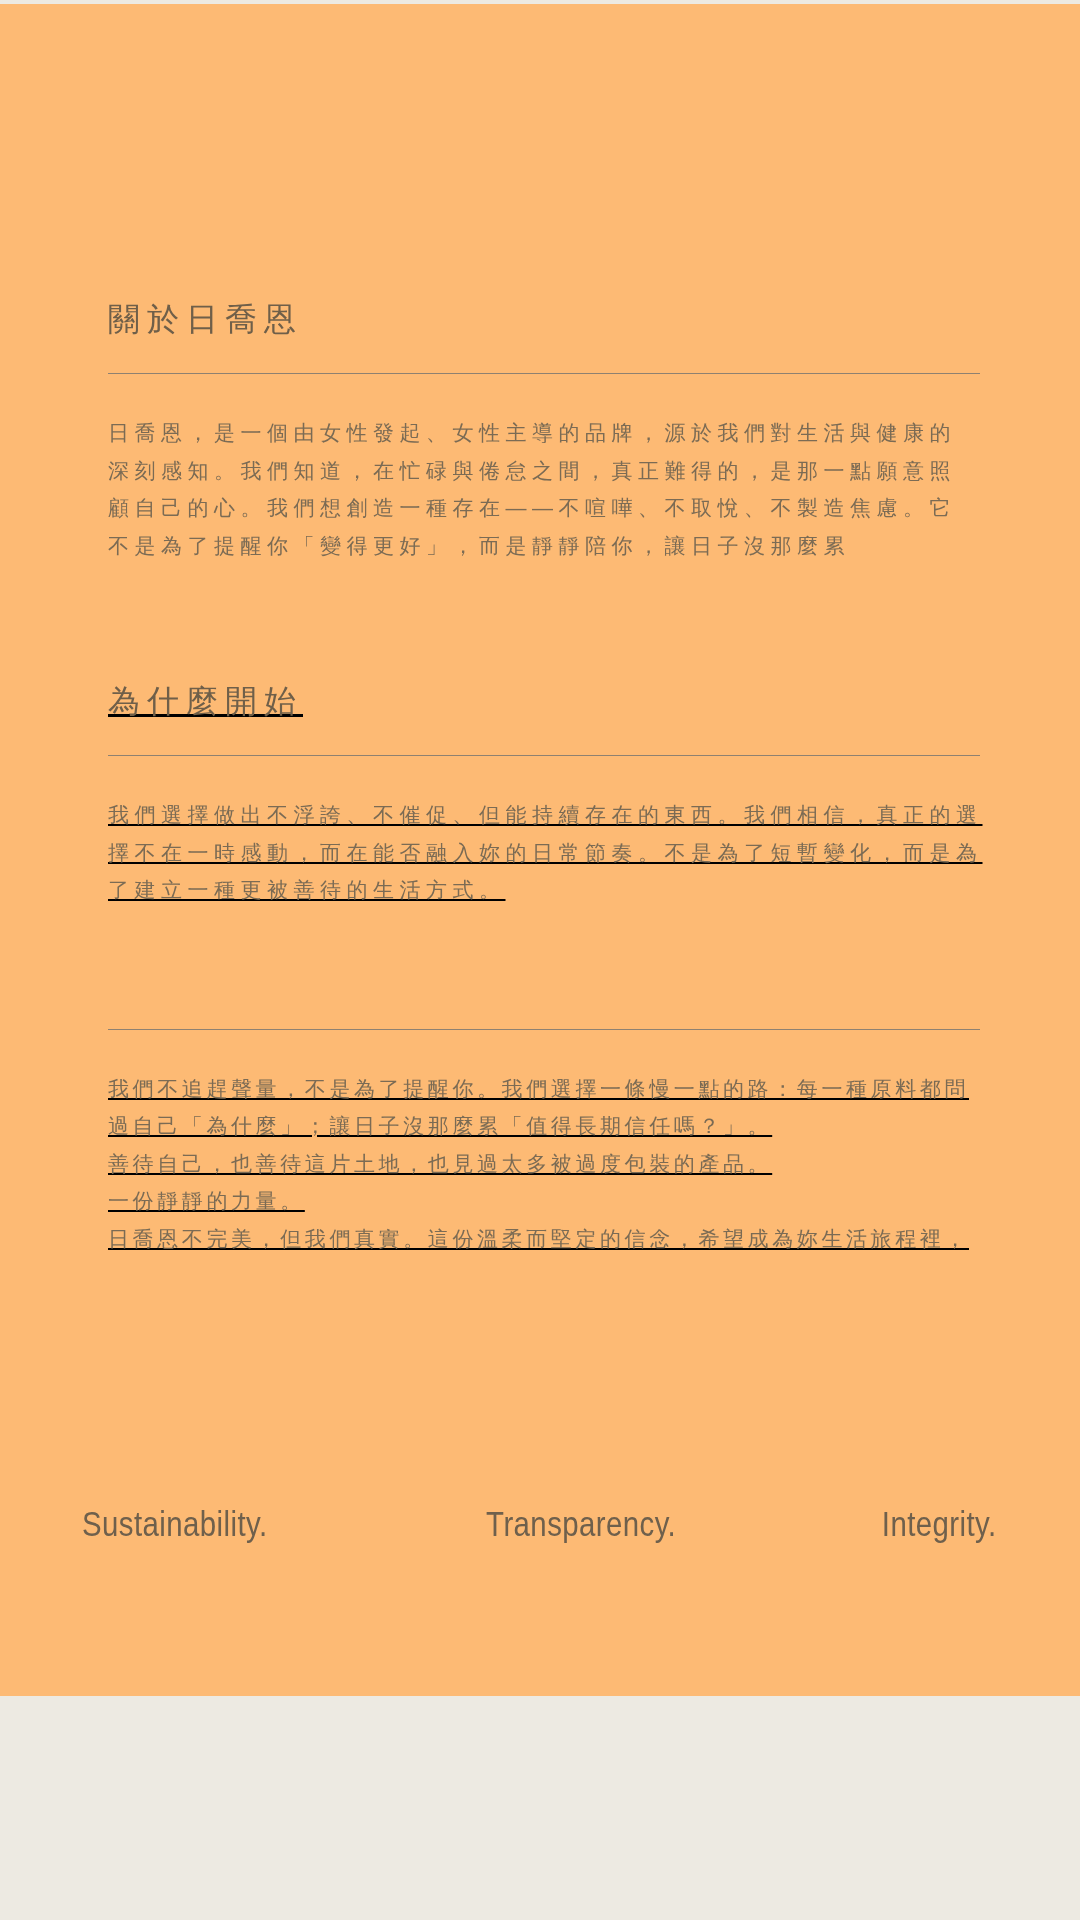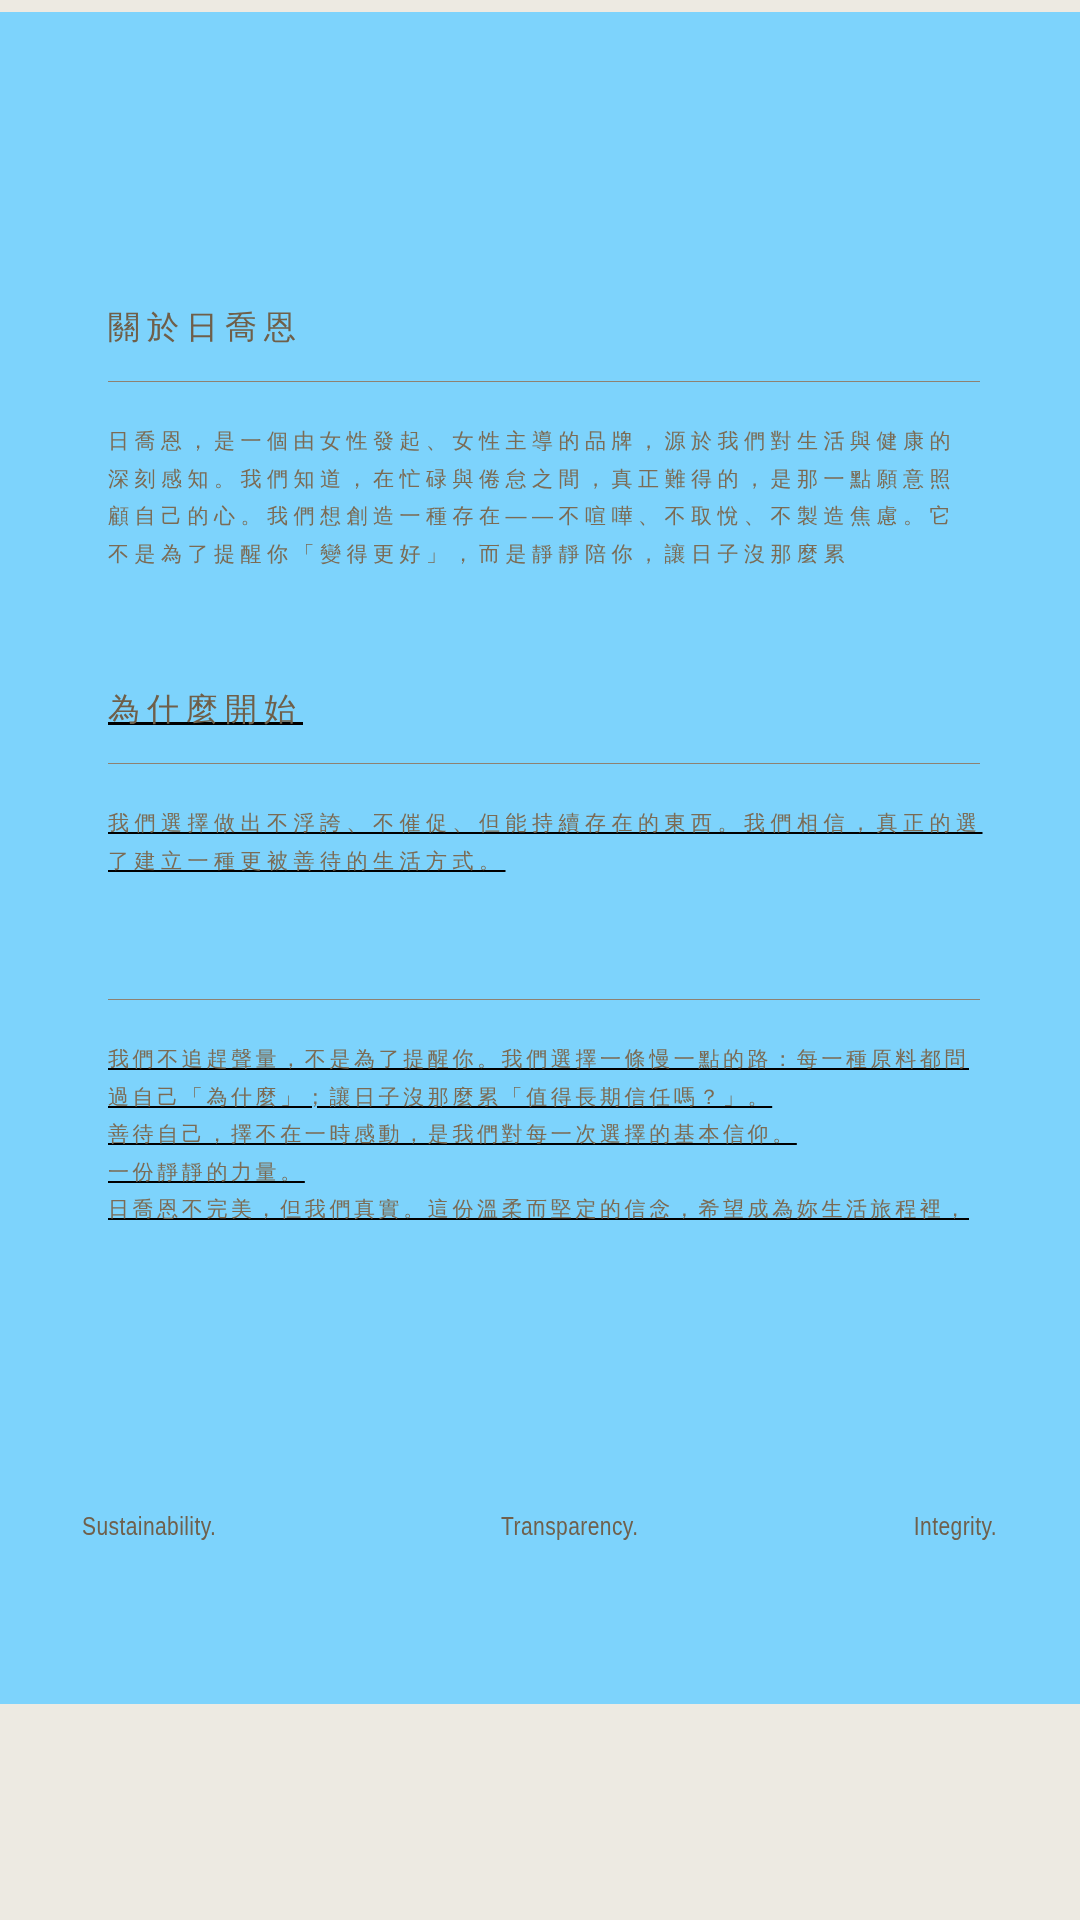--- a/index.html
+++ b/index.html
@@ -3,22 +3,22 @@
 <meta charset="utf-8">
 <style>
   * { margin: 0; padding: 0; box-sizing: border-box; }
   html, body { background: #EDEAE2; }
   body { font-family: "Liberation Sans", "DejaVu Sans", sans-serif; }
 
   .page {
     position: relative;
     width: 1080px;
     height: 1692px;
-    margin: 12px auto;
-    background: #7dd3fc;
+    margin: 4px auto;
+    background: #fdba74;
     overflow: hidden;
   }
 
   .content {
     position: absolute;
     left: 108px;
     top: 298px;
     width: 872px;
   }
 
@@ -54,21 +54,21 @@
   .section-beliefs { margin-top: 110px; }
 
   .values {
     position: absolute;
     left: 82px;
     right: 83px;
     top: 1500px;
     display: flex;
     justify-content: space-between;
     align-items: flex-end;
-    font-size: 25px;
+    font-size: 35px;
     font-weight: 300;
     color: #6F604C;
     letter-spacing: 0.5px;
   }
   .value { display: inline-block; transform: scaleX(0.84); }
   .value-left  { transform-origin: left center; }
   .value-mid   { transform-origin: center center; }
   .value-right { transform-origin: right center; }
 </style>
 </head>
@@ -87,30 +87,31 @@
         <span class="ln">顧自己的心。我們想創造一種存在——不喧嘩、不取悅、不製造焦慮。它</span>
         <span class="ln">不是為了提醒你「變得更好」，而是靜靜陪你，讓日子沒那麼累</span>
       </p>
     </section>
 
     <section class="section section-why">
       <h2 class="section-heading">為什麼開始</h2>
       <div class="rule"></div>
       <p class="body-text spacing-wide">
         <span class="ln">我們選擇做出不浮誇、不催促、但能持續存在的東西。我們相信，真正的選</span>
+        <span class="ln">擇不在一時感動，而在能否融入妳的日常節奏。不是為了短暫變化，而是為</span>
         <span class="ln">了建立一種更被善待的生活方式。</span>
       </p>
     </section>
 
     <section class="section section-beliefs">
       <div class="rule"></div>
       <p class="body-text spacing-normal">
         <span class="ln">我們不追趕聲量，不是為了提醒你。我們選擇一條慢一點的路：每一種原料都問</span>
         <span class="ln">過自己「為什麼」；讓日子沒那麼累「值得長期信任嗎？」。</span>
-        <span class="ln">善待自己，擇不在一時感動，是我們對每一次選擇的基本信仰。</span>
+        <span class="ln">善待自己，也善待這片土地，也見過太多被過度包裝的產品。</span>
         <span class="ln">一份靜靜的力量。</span>
         <span class="ln">日喬恩不完美，但我們真實。這份溫柔而堅定的信念，希望成為妳生活旅程裡，</span>
       </p>
     </section>
 
   </main>
 
   <footer class="values">
     <span class="value value-left">Sustainability.</span>
     <span class="value value-mid">Transparency.</span>

